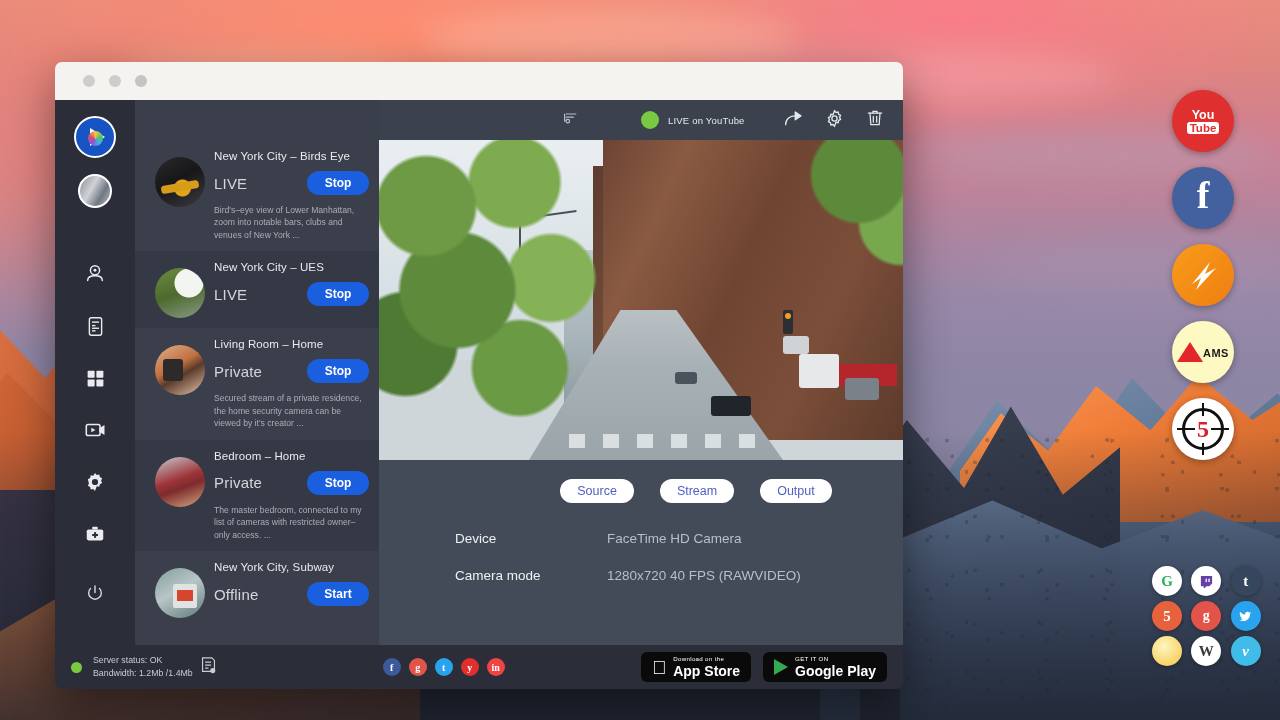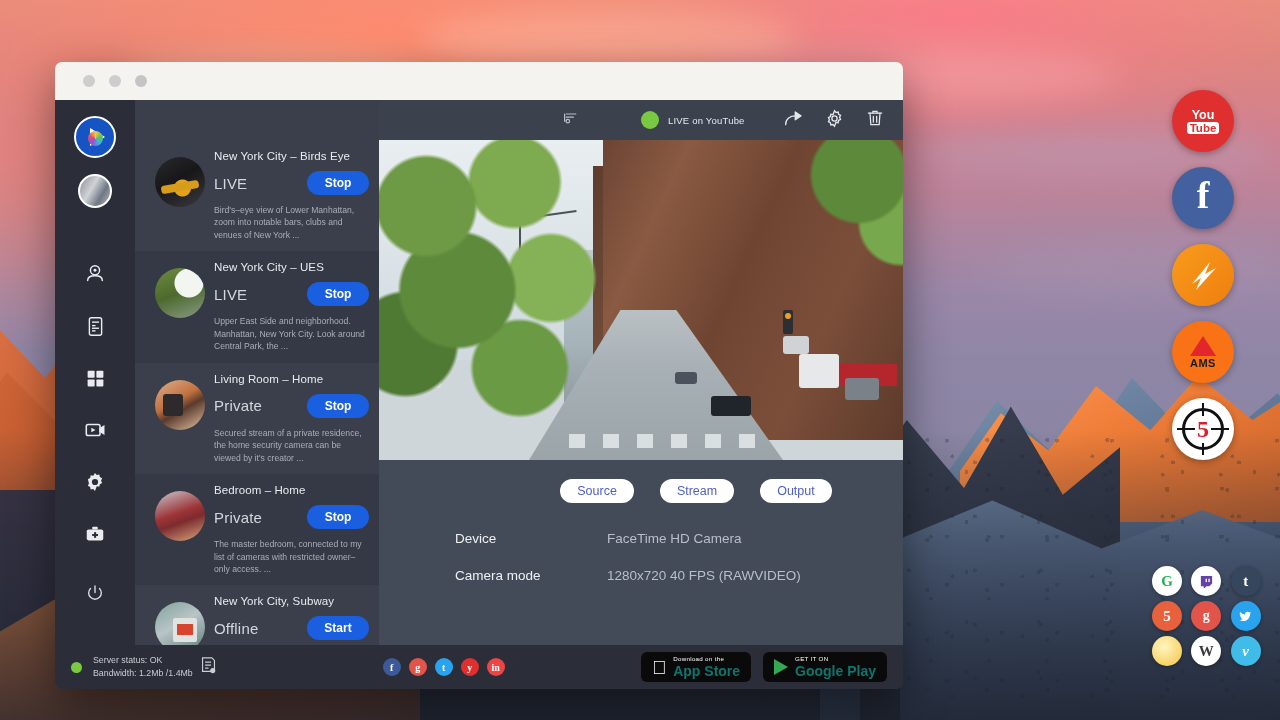--- a/index.html
+++ b/index.html
@@ -70,21 +70,21 @@
   .dicon{
     width:62px; height:62px; border-radius:50%; margin-bottom:15px;
     display:flex; align-items:center; justify-content:center;
     box-shadow:0 2px 7px rgba(0,0,0,.32); position:relative; cursor:pointer;
   }
   .ic-yt{ background:#e02f2f; }
   .ic-yt .ytbox{ color:#fff; font-size:12.5px; font-weight:bold; line-height:12px; text-align:center; }
   .ic-yt .ytb2{ background:#fff; color:#e02f2f; border-radius:3px; padding:0 3px; margin-top:1px; display:inline-block; font-size:11.5px;}
   .ic-fb{ background:#42619e; color:#fff; font-size:38px; font-weight:bold; font-family:"Liberation Serif",serif; line-height:1; padding-bottom:6px;}
   .ic-wz{ background:linear-gradient(135deg,#f89c1b 0%, #ef7e10 100%); overflow:hidden;}
-  .ic-ad{ background:#f97316; flex-direction:column; }
+  .ic-ad{ background:#fef9c3; }
   .ic-ad .atri{ width:0;height:0;border-left:13px solid transparent;border-right:13px solid transparent;border-bottom:20px solid #e1262c; }
   .ic-ad .ams{ font-size:11px; font-weight:bold; color:#1a1a1a; letter-spacing:.5px; margin-top:1px;}
   .ic-t5{ background:#fff; }
   .t5ring{ width:42px;height:42px;border-radius:50%;border:3.5px solid #111; display:flex;align-items:center;justify-content:center; position:relative;}
   .t5ring::before,.t5ring::after{content:"";position:absolute;background:#111;}
   .t5ring::before{left:-8px;right:-8px;height:2.5px;top:50%;margin-top:-1.2px;}
   .t5ring::after{top:-8px;bottom:-8px;width:2.5px;left:50%;margin-left:-1.2px;}
   .t5ring span{font-size:24px;font-weight:bold;color:#d7202c;font-family:"Liberation Serif",serif;z-index:2;background:#fff;padding:0 2px;}
 
   .minigrid{ position:absolute; left:1152px; top:566px; width:112px;
@@ -230,21 +230,21 @@
   .sbicon{ margin-left:7px; cursor:pointer; }
   .socialwrap{ margin-left:166px; display:flex; gap:8px; align-items:center;}
   .soc{ width:18px;height:18px;border-radius:50%; display:flex;align-items:center;justify-content:center;
     font-size:10px; color:#fff; font-weight:bold; cursor:pointer; font-family:"Liberation Serif",serif;}
   .soc-f{background:#3c5a9a;} .soc-g{background:#e2544a;} .soc-t{background:#2aa3ef;}
   .soc-y{background:#e02f2f;} .soc-l{background:#ef4444;}
   .stores{ margin-left:auto; display:flex; gap:12px; }
   .store{ background:#0a0a0a; border-radius:6px; height:30px; display:flex; align-items:center;
     padding:0 11px; gap:7px; cursor:pointer; }
   .store .small{ color:#fff; font-size:6.2px; line-height:1; letter-spacing:.3px;}
-  .store .big{ color:#0f766e; font-size:14px; line-height:1; font-weight:bold; margin-top:1px;}
+  .store .big{ color:#ffffff; font-size:14px; line-height:1; font-weight:bold; margin-top:1px;}
   .applelogo{ color:#fff; font-size:19px; line-height:1; }
   .gptri{ width:0;height:0;border-left:14px solid #34a853;border-top:8px solid transparent;border-bottom:8px solid transparent;}
 </style>
 </head>
 <body>
 
 <div id="desktop">
   <div class="sky"></div>
   <div class="cloud c1"></div>
   <div class="cloud c2"></div>
@@ -413,21 +413,20 @@
         </div>
 
         <div class="camrow alt">
           <div class="thumb th2"></div>
           <div class="caminfo">
             <div class="camtitle">New York City – UES</div>
             <div class="camstatline">
               <span class="camstat">LIVE</span>
               <button class="cambtn">Stop</button>
             </div>
-            <div class="camdesc">Upper East Side and neighborhood. Manhattan, New York City. Look around Central Park, the ...</div>
           </div>
         </div>
 
         <div class="camrow">
           <div class="thumb th3"></div>
           <div class="caminfo">
             <div class="camtitle">Living Room – Home</div>
             <div class="camstatline">
               <span class="camstat">Private</span>
               <button class="cambtn">Stop</button>

